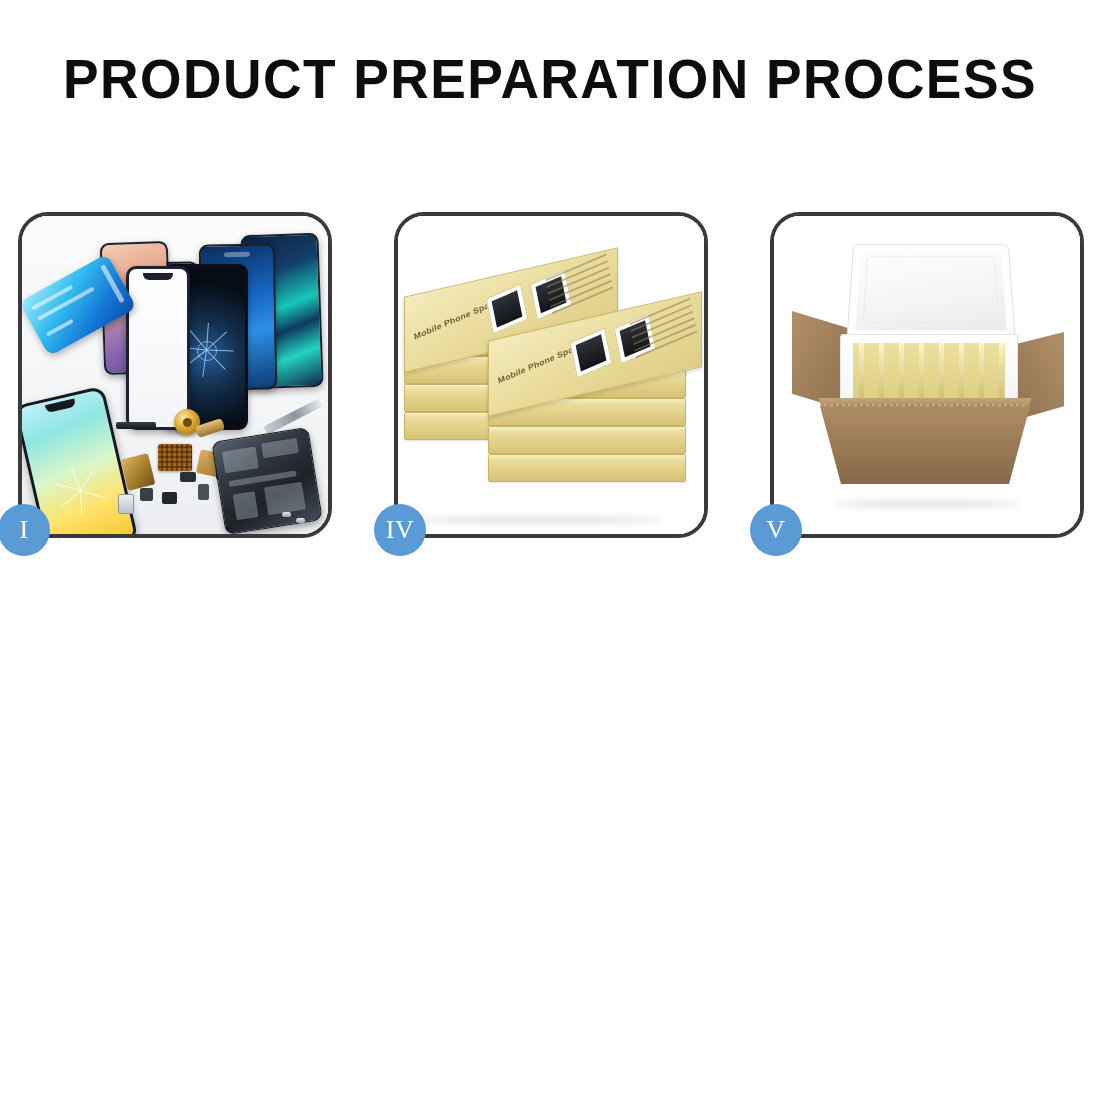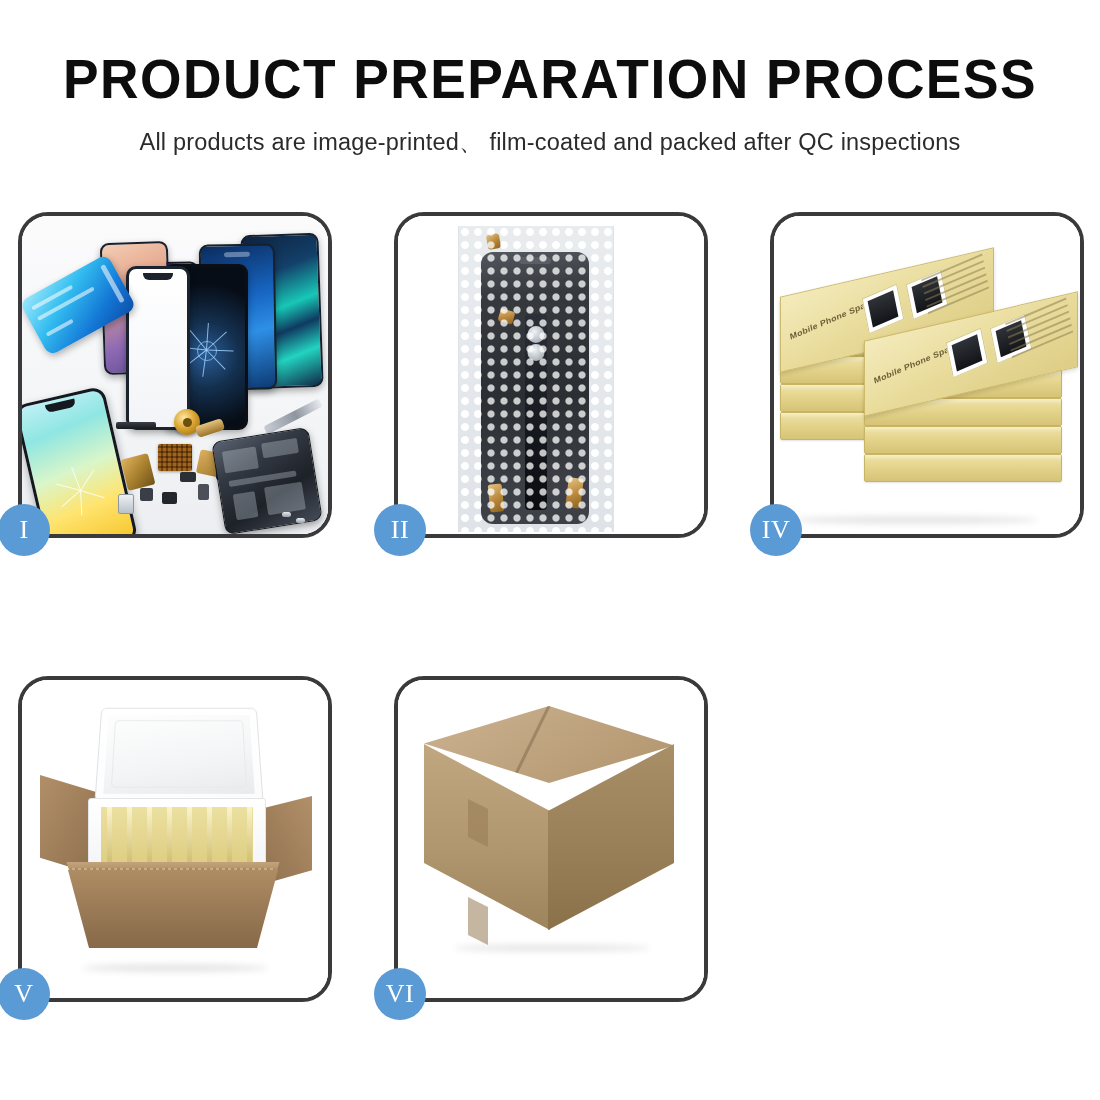--- a/index.html
+++ b/index.html
@@ -556,21 +556,20 @@
   .c6-shadow {
     position:absolute; left:44px; bottom:6px; width:196px; height:8px;
     border-radius:50%; background: rgba(0,0,0,0.09); filter: blur(3px);
   }
 </style>
 </head>
 <body>
 
 <div class="header">
   <div class="title">PRODUCT PREPARATION PROCESS</div>
-  <div class="subtitle">All products are image-printed、 film-coated and packed after QC inspections</div>
 </div>
 
 <div class="grid">
 
   <div class="card">
     <div class="card-inner">
       <div class="scene">
         <div class="p1bg"></div>
 
         <div class="phone ph-teal"></div>
@@ -641,41 +640,20 @@
         </div>
         <div class="screws">
           <i class="c1"></i>
             <i class="c2"></i>
         </div>
       </div>
     </div>
     <div class="badge">I</div>
   </div>
 
-  <div class="card">
-    <div class="card-inner">
-      <div class="scene">
-        <div class="p2bg"></div>
-        <div class="bubblepack">
-          <div class="bp-screen">
-            <div class="bnotch"></div>
-          </div>
-          <div class="bp-flexcol"></div>
-          <div class="bp-circ1"></div>
-          <div class="bp-circ2"></div>
-          <div class="bp-tab bp-t1"></div>
-          <div class="bp-tab bp-t2"></div>
-          <div class="bp-tab bp-t3"></div>
-          <div class="bp-tab bp-t4"></div>
-          <div class="bp-gloss"></div>
-        </div>
-      </div>
-    </div>
-    <div class="badge">II</div>
-  </div>
 
 
   <div class="card">
     <div class="card-inner">
       <div class="scene">
         <div class="p4bg"></div>
         <div class="stack">
           <div class="sbox sb-l1"></div>
           <div class="sbox sb-l2"></div>
           <div class="sbox sb-l3"></div>
@@ -751,33 +729,14 @@
         </div>
         <div class="c5-rim"></div>
         <div class="c5-corr"></div>
         <div class="c5-box-front"></div>
         <div class="c5-shadow"></div>
       </div>
     </div>
     <div class="badge">V</div>
   </div>
 
-  <div class="card">
-    <div class="card-inner">
-      <div class="scene">
-        <div class="p6bg"></div>
-        <div class="c6">
-          <div class="c6-top"></div>
-          <div class="c6-top-seam">
-              <i></i>
-            </div>
-          <div class="c6-left"></div>
-          <div class="c6-right"></div>
-          <div class="c6-tape c6-tape-a"></div>
-          <div class="c6-tape c6-tape-b"></div>
-          <div class="c6-shadow"></div>
-        </div>
-      </div>
-    </div>
-    <div class="badge">VI</div>
-  </div>
 
 </div>
 
 </body></html>

